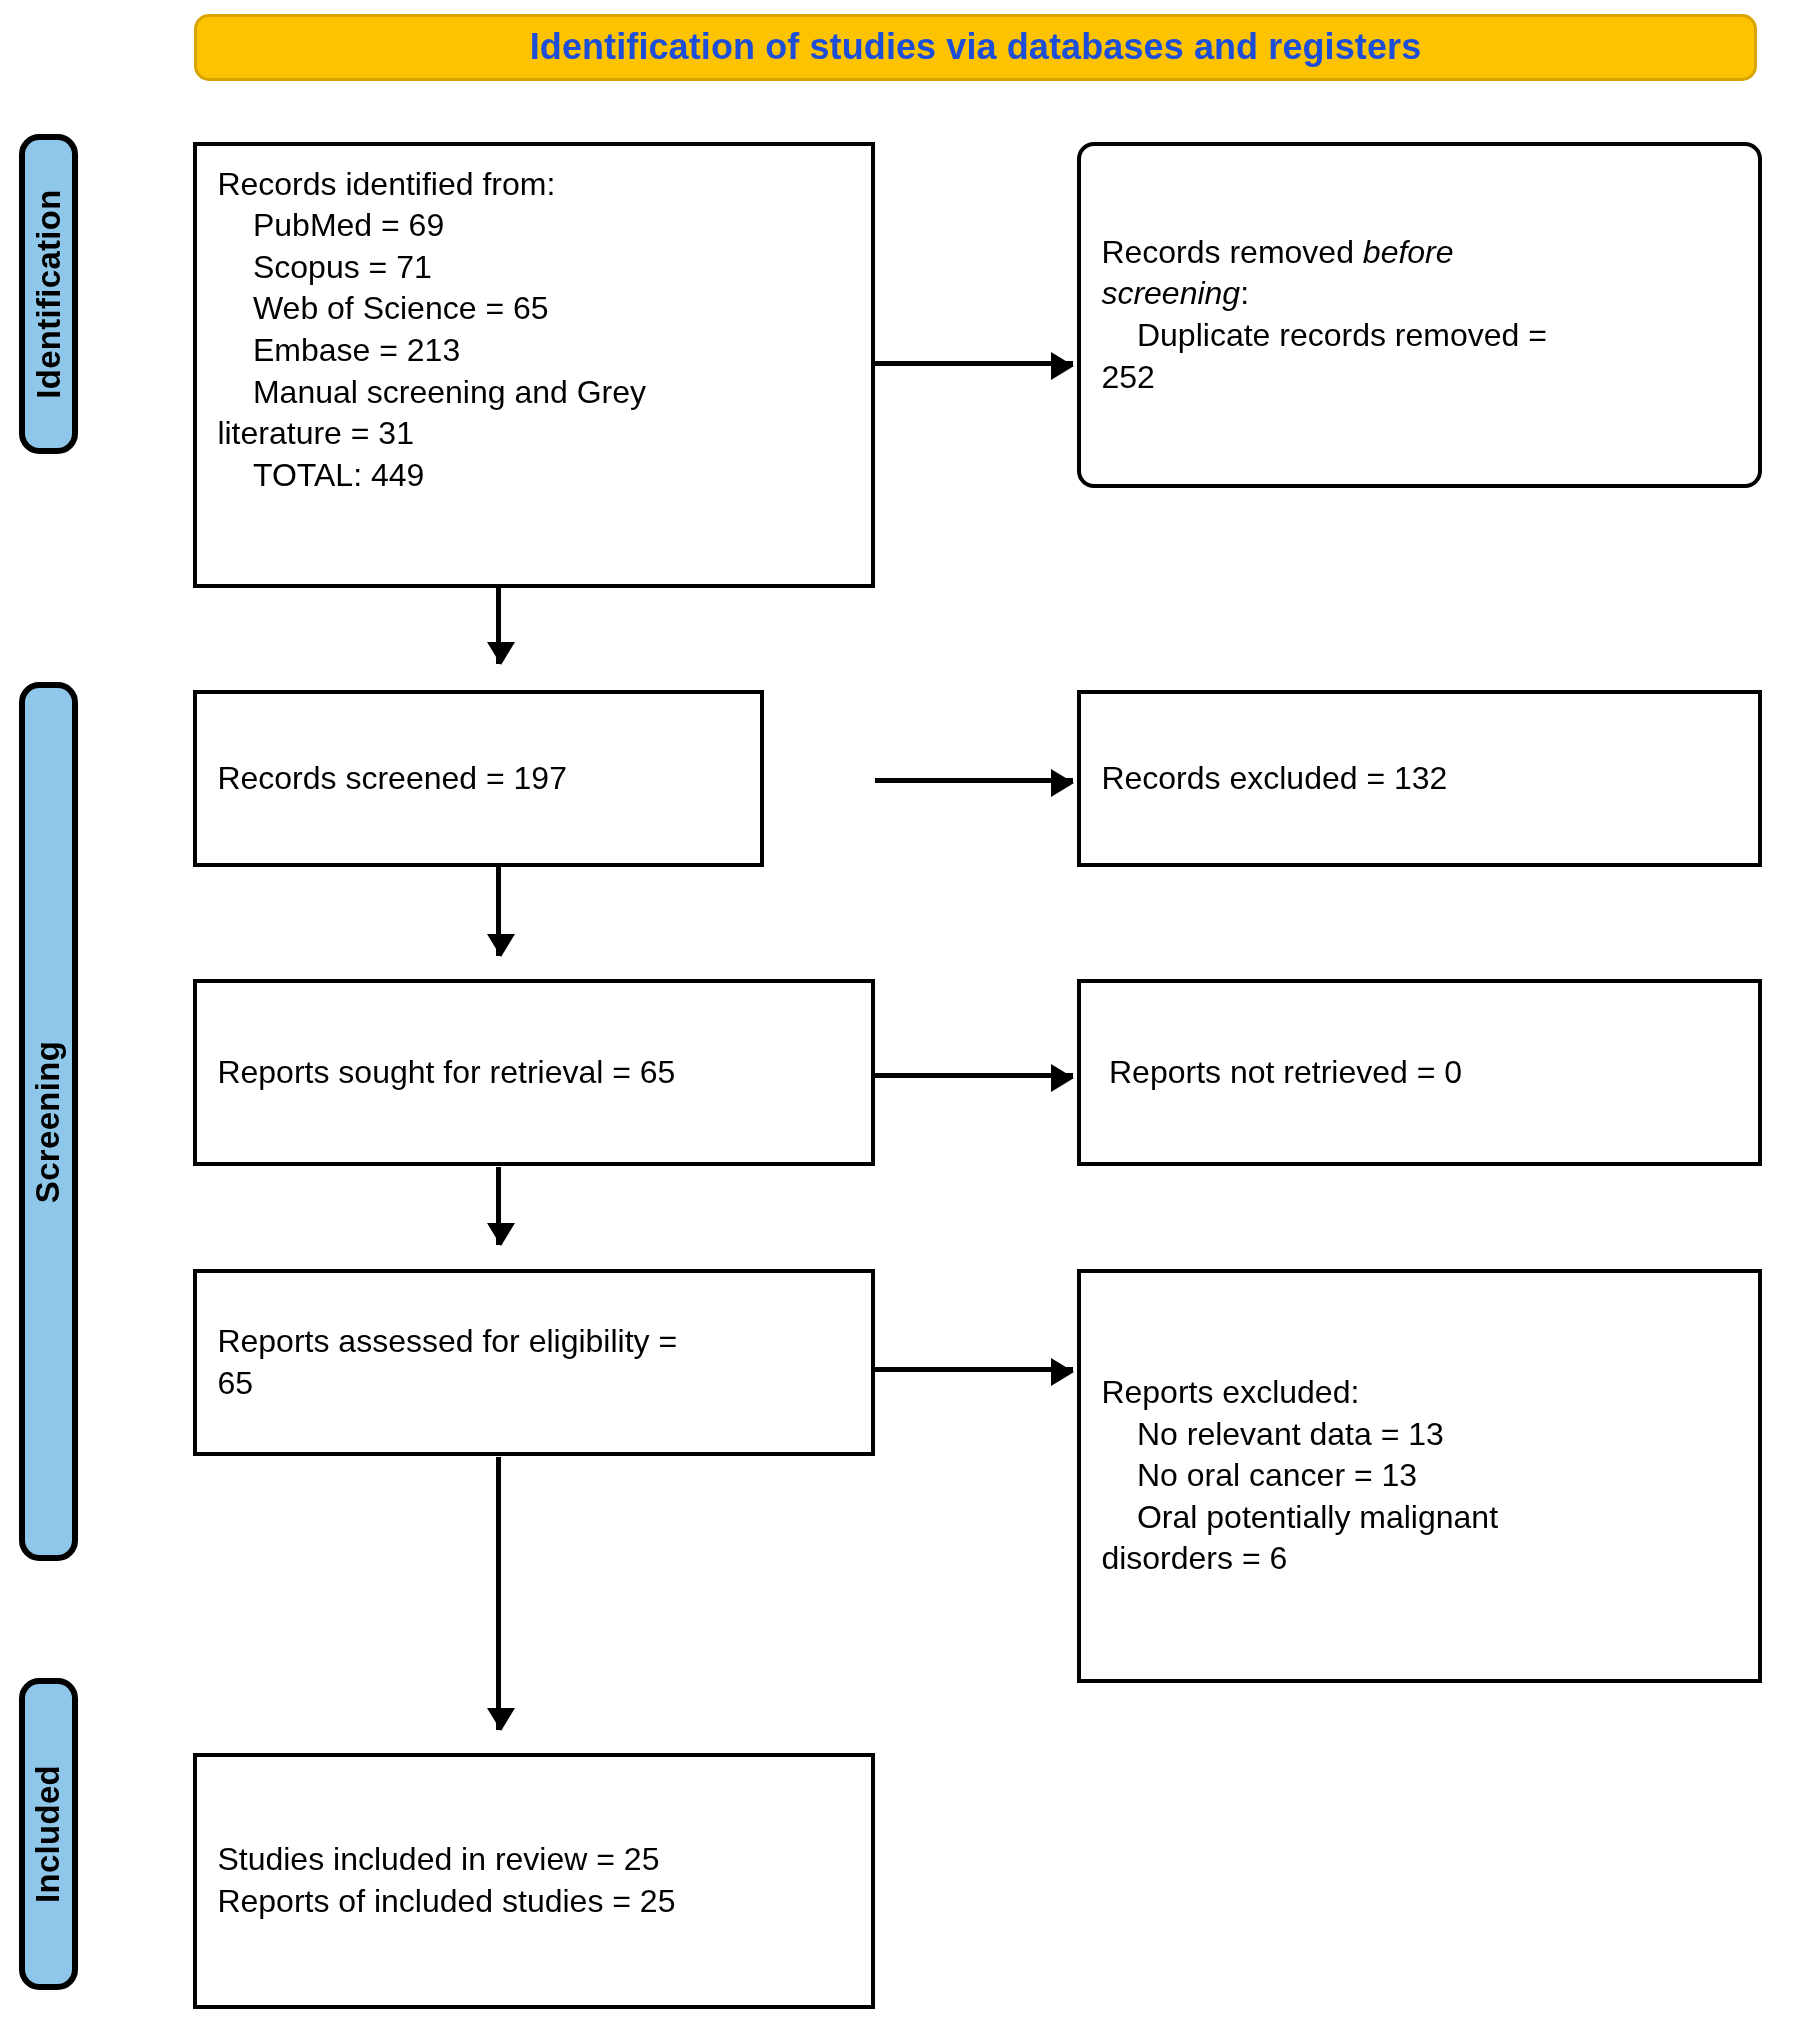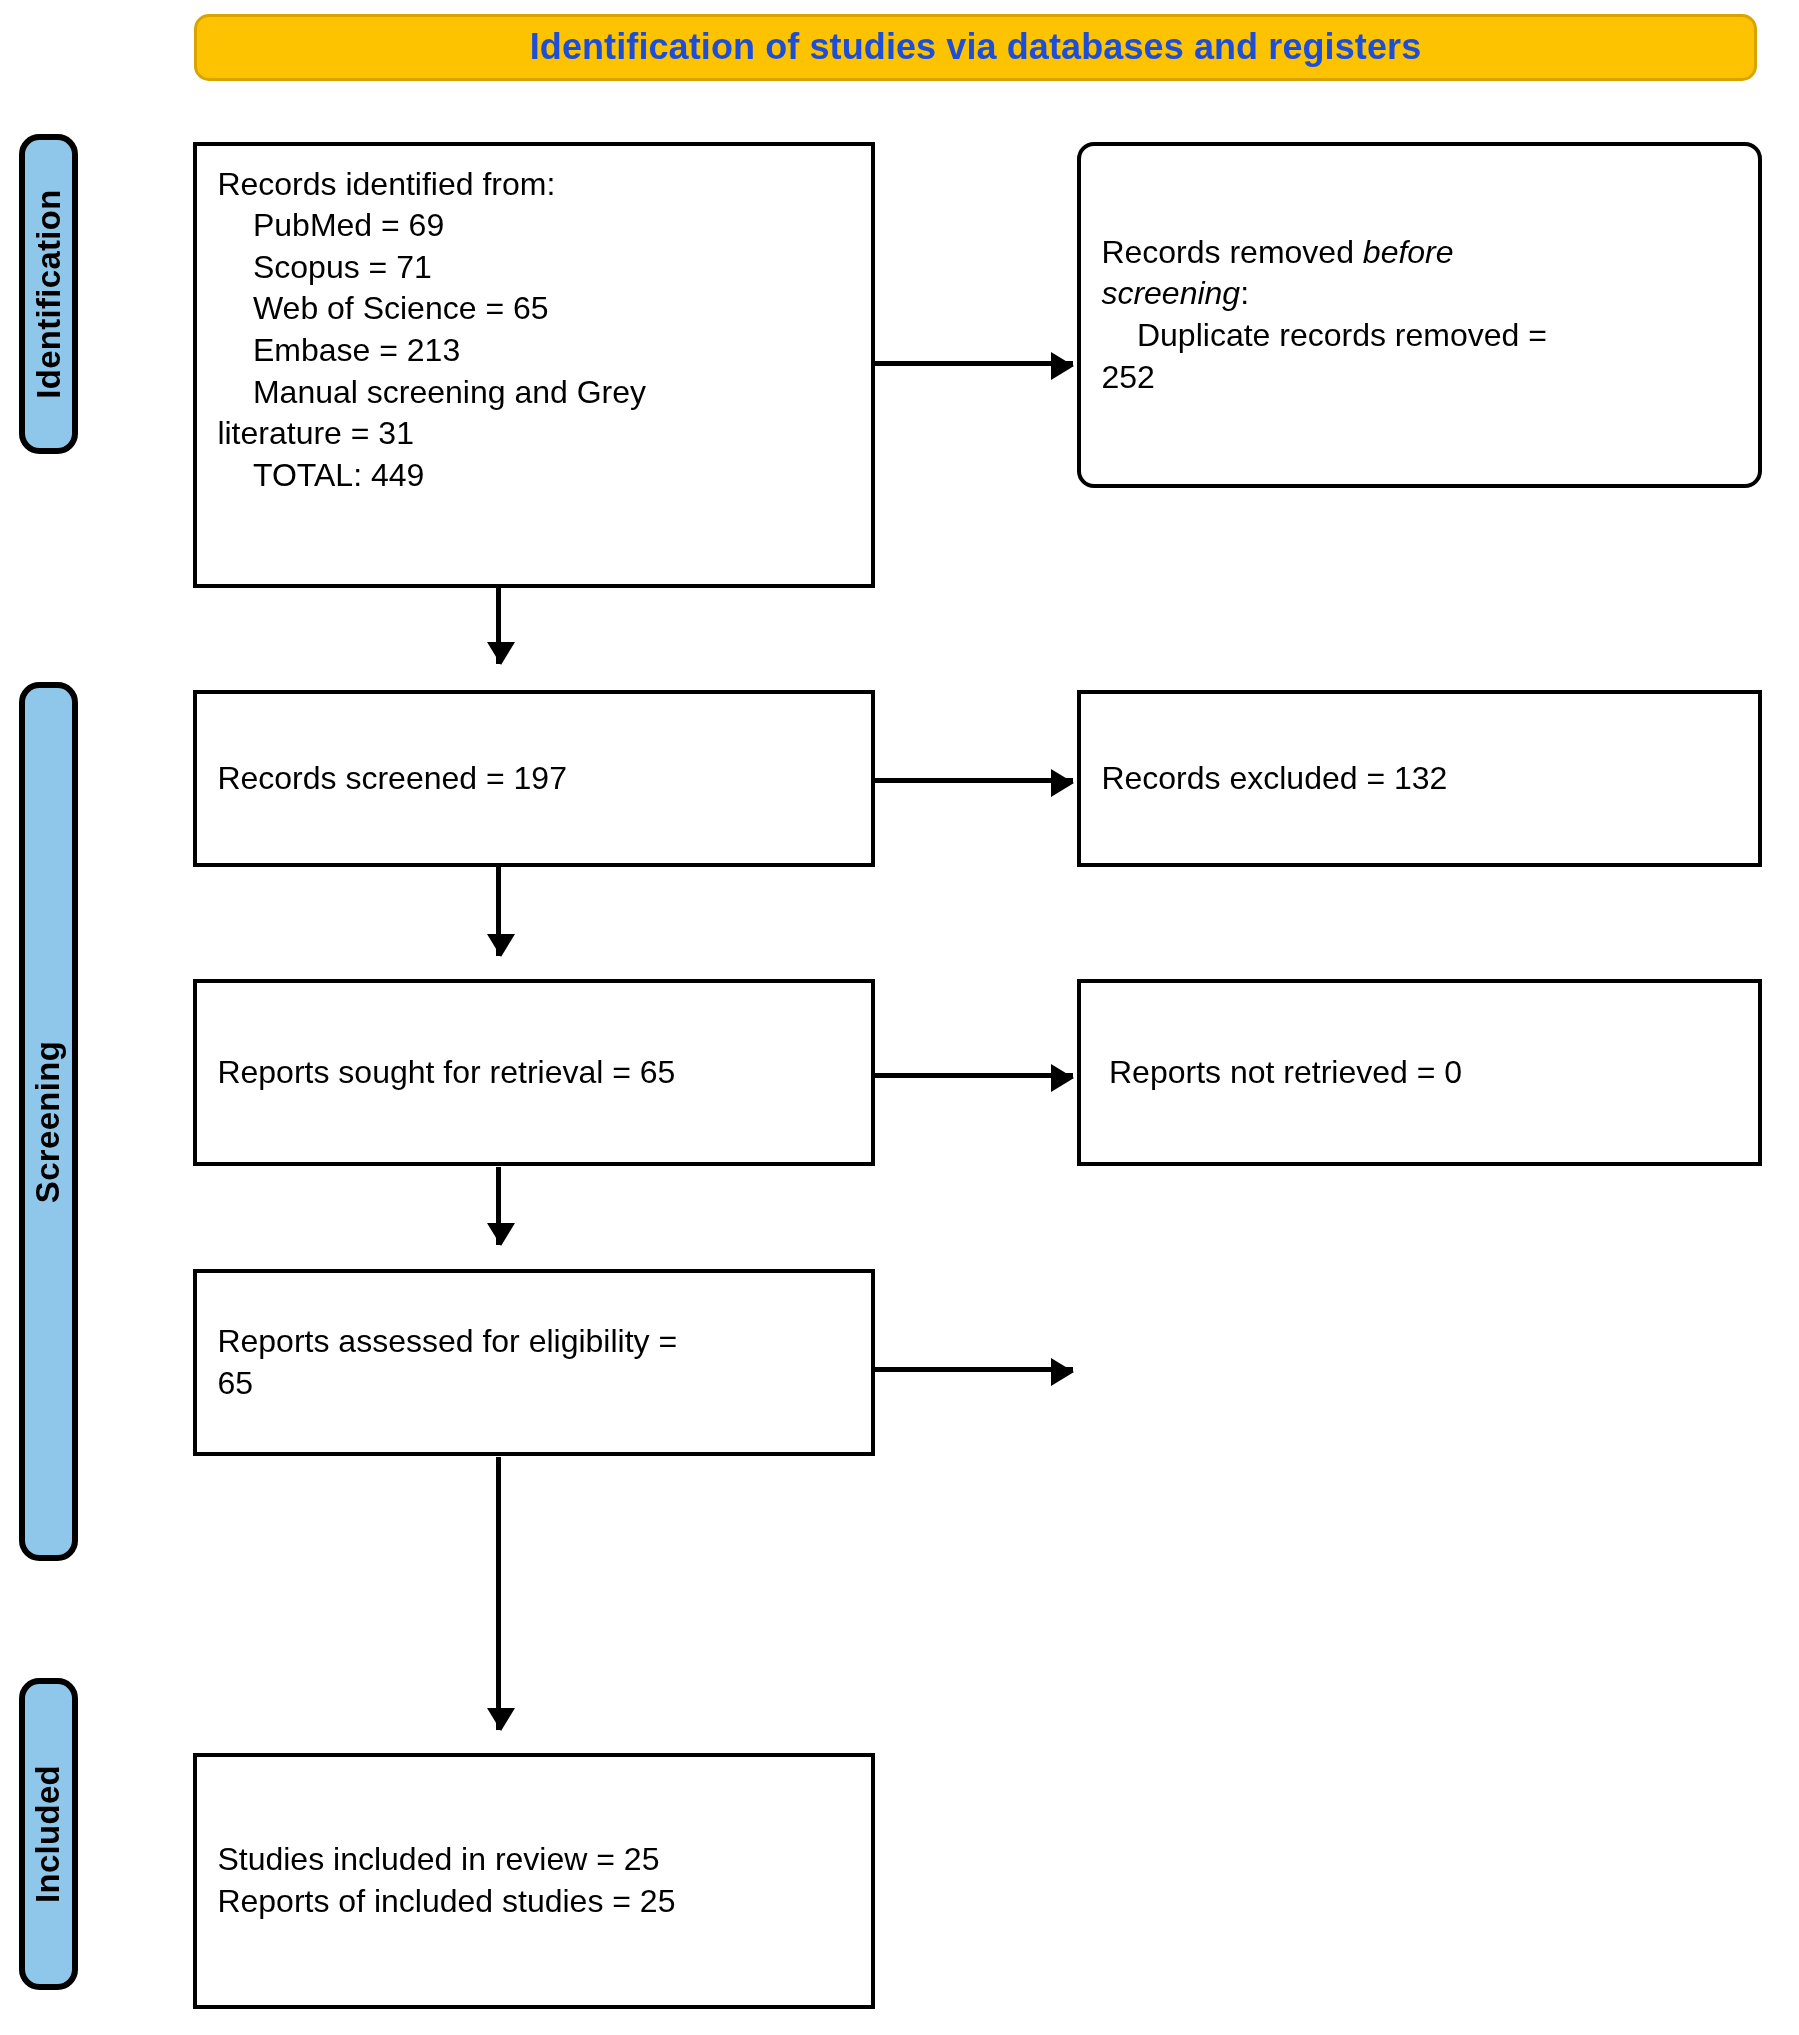--- a/index.html
+++ b/index.html
@@ -76,21 +76,21 @@
   .box-text {
     font-size: 32px;
     line-height: 1.30;
     color: #000000;
     white-space: pre-wrap;
   }
   .box-text .ital { font-style: italic; }
 
   
   #box-identified   { left: 193px; top: 142px;  width: 682px; height: 446px; }
-  #box-screened     { left: 193px; top: 690px; width: 682px; height: 177px; display:flex; align-items:center; }
+  #box-screened     { left: 193px; top: 690px; width: 571px; height: 177px; display:flex; align-items:center; }
   #box-sought       { left: 193px; top: 979px; width: 682px; height: 187px; display:flex; align-items:center; }
   #box-assessed     { left: 193px; top: 1269px; width: 682px; height: 187px; display:flex; align-items:center; }
   #box-included     { left: 193px; top: 1753px; width: 682px; height: 256px; display:flex; align-items:center; }
 
   
   #box-removed      { left: 1077px; top: 142px;  width: 685px; height: 346px; display:flex; align-items:center;border-radius:17px; }
   #box-excluded-rec { left: 1077px; top: 690px; width: 685px; height: 177px; display:flex; align-items:center; }
   #box-notretrieved { left: 1077px; top: 979px; width: 685px; height: 187px; display:flex; align-items:center;padding-left:28px; }
   #box-excluded-rep { left: 1077px; top: 1269px; width: 685px; height: 414px; display:flex; align-items:center; }
 
@@ -184,20 +184,27 @@
     <div class="box-text">Reports sought for retrieval = 65</div>
   </div>
   <div class="box" id="box-notretrieved">
     <div class="box-text">Reports not retrieved = 0</div>
   </div>
 
   <div class="box" id="box-assessed">
     <div class="box-text">Reports assessed for eligibility =
 65</div>
   </div>
+  <div class="box" id="box-excluded-rep">
+    <div class="box-text">Reports excluded:
+    No relevant data = 13
+    No oral cancer = 13
+    Oral potentially malignant
+disorders = 6</div>
+  </div>
 
   <div class="box" id="box-included">
     <div class="box-text">Studies included in review = 25
 Reports of included studies = 25</div>
   </div>
 
   <div class="arrow-h" id="arrow-h-1"></div>
   <div class="arrow-h" id="arrow-h-2"></div>
   <div class="arrow-h" id="arrow-h-3"></div>
   <div class="arrow-h" id="arrow-h-4"></div>

